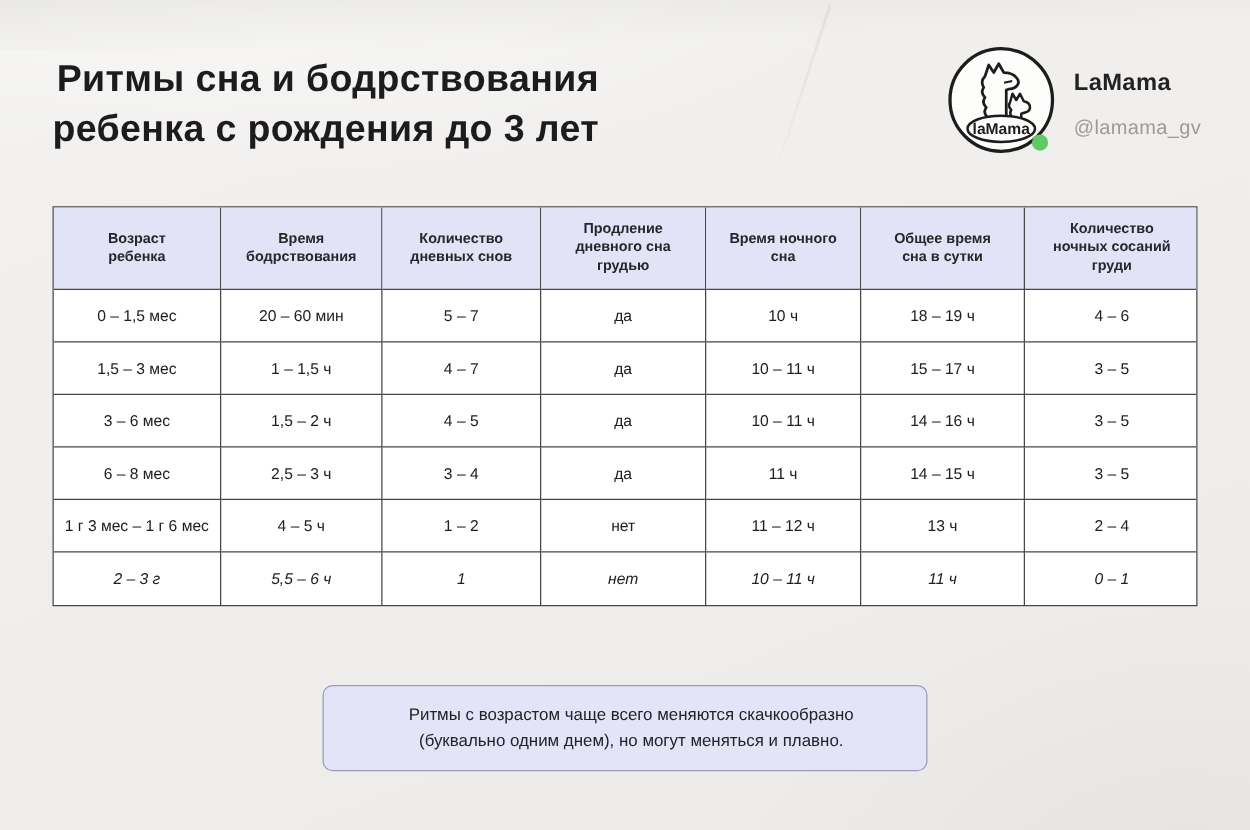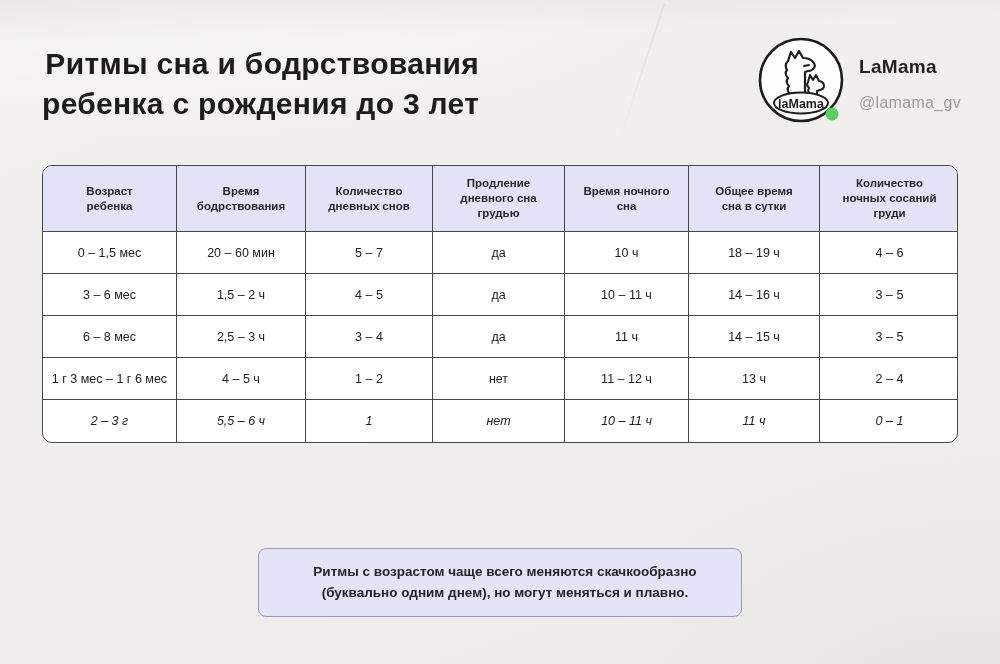--- a/index.html
+++ b/index.html
@@ -33,40 +33,40 @@
   }
   .brand { position: absolute; left: 755px; top: 36px; display: flex; align-items: center; }
   .logo-wrap { width: 92px; height: 92px; position: relative; }
   .brand-text { margin-left: 12px; padding-top: 4px; }
   .brand-name { font-size: 19px; font-weight: 700; color: #222; letter-spacing: 0.3px; }
   .brand-handle { font-size: 16px; color: #9b9b9b; margin-top: 16px; letter-spacing: 0.3px; }
 
   
   .table-wrap {
     position: absolute; left: 42px; top: 165px; width: 916px;
-    border: 1px solid #474747; border-radius: 10px;
+    border: 1px solid #474747; border-radius: 0;
     overflow: hidden; background: #ffffff;
   }
   table { width: 100%; border-collapse: separate; border-spacing: 0; table-layout: fixed; }
   th, td { border-right: 1px solid #474747; border-bottom: 1px solid #474747; text-align: center; vertical-align: middle; }
   th:last-child, td:last-child { border-right: none; }
   tbody tr:last-child td { border-bottom: none; font-style: italic; }
   th {
     height: 66px; background: #e3e3f7;
     font-size: 11.5px; font-weight: 700; line-height: 15px;
     white-space: pre-line; color: #26262b; padding: 0 4px;
   }
   td { height: 42px; font-size: 12.5px; font-weight: 500; color: #202024; padding: 0 2px; white-space: nowrap; }
 
   
   .note {
     position: absolute; left: 258px; top: 548px; width: 484px;
     background: #e4e4f8; border: 1px solid #9b9bb8; border-radius: 8px;
     padding: 12px 10px 13px 20px; text-align: center;
-    font-size: 13.5px; font-weight: 700; line-height: 21px; color: #232328;
+    font-size: 13.5px; font-weight: 400; line-height: 21px; color: #232328;
   }
 </style>
 </head>
 <body>
 
 <div class="page">
   <div class="crease c1"></div>
   <div class="crease c2"></div>
 
   <h1 class="title"><span>Ритмы сна и бодрствования</span><br><span>ребенка с рождения до 3 лет</span></h1>
@@ -128,20 +128,29 @@
           <tr>
             <td>0 – 1,5 мес</td>
             <td>20 – 60 мин</td>
             <td>5 – 7</td>
             <td>да</td>
             <td>10 ч</td>
             <td>18 – 19 ч</td>
             <td>4 – 6</td>
           </tr>
           <tr>
+            <td>1,5 – 3 мес</td>
+            <td>1 – 1,5 ч</td>
+            <td>4 – 7</td>
+            <td>да</td>
+            <td>10 – 11 ч</td>
+            <td>15 – 17 ч</td>
+            <td>3 – 5</td>
+          </tr>
+          <tr>
             <td>3 – 6 мес</td>
             <td>1,5 – 2 ч</td>
             <td>4 – 5</td>
             <td>да</td>
             <td>10 – 11 ч</td>
             <td>14 – 16 ч</td>
             <td>3 – 5</td>
           </tr>
           <tr>
             <td>6 – 8 мес</td>

